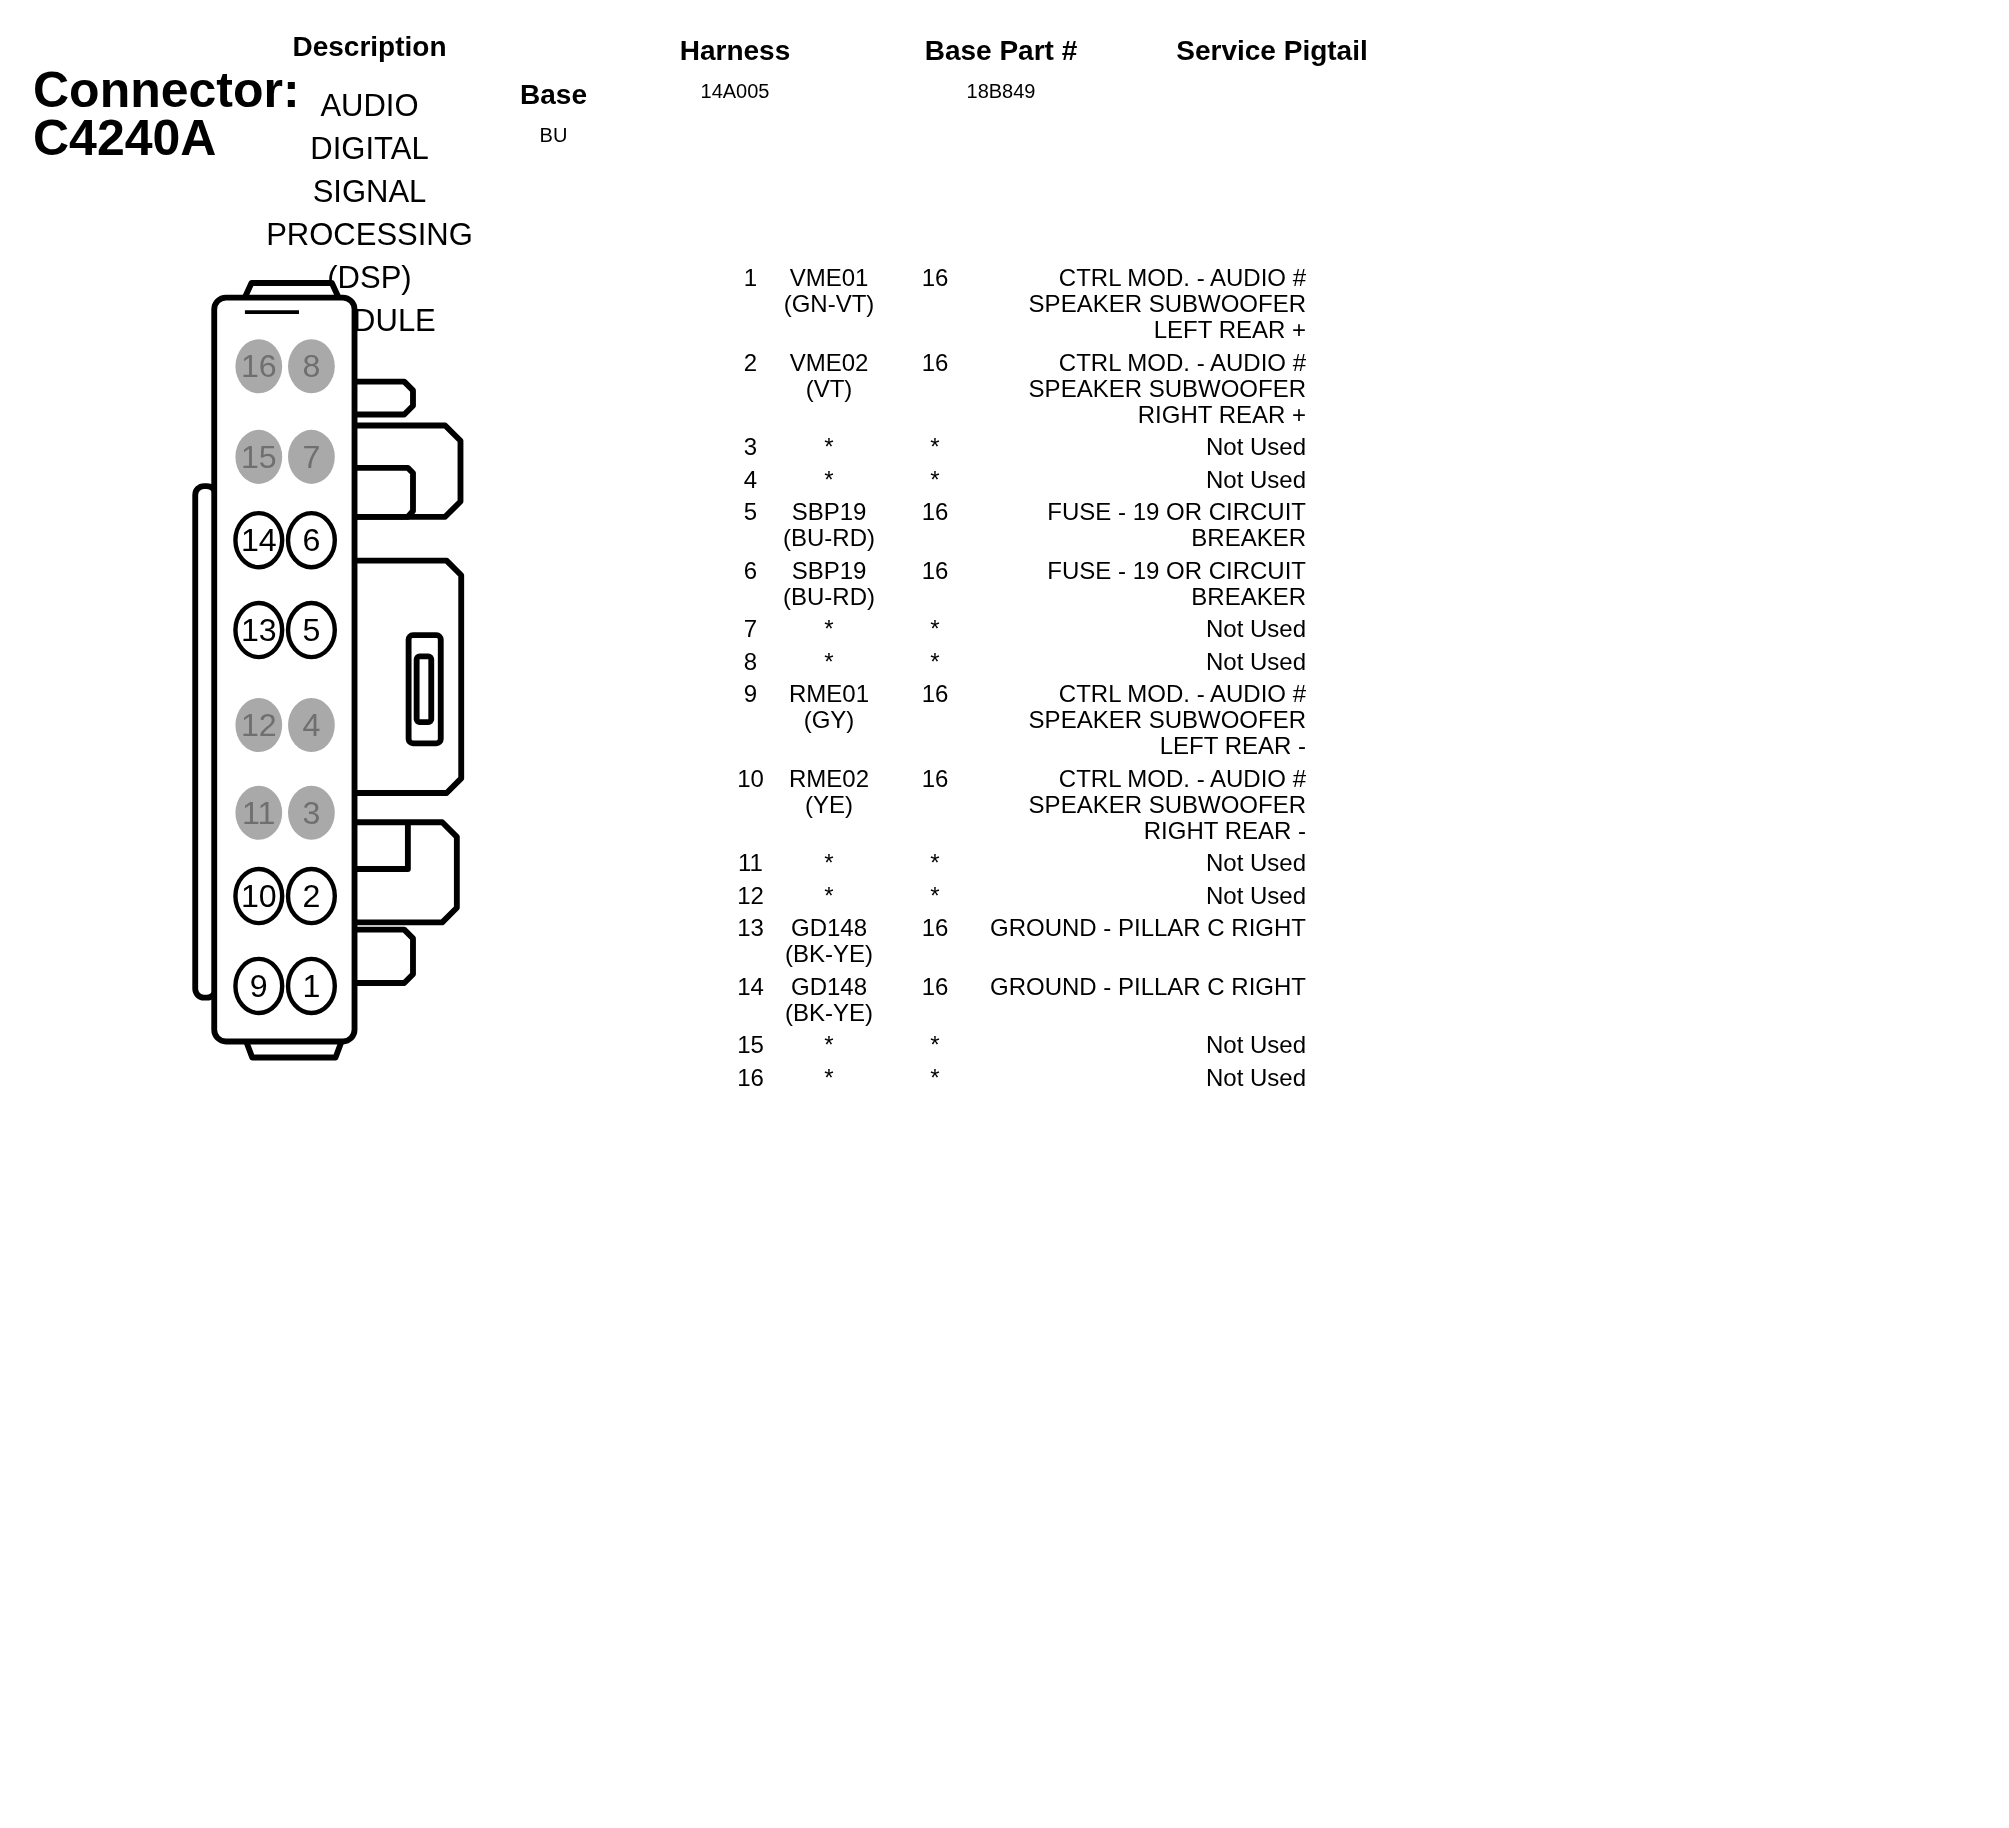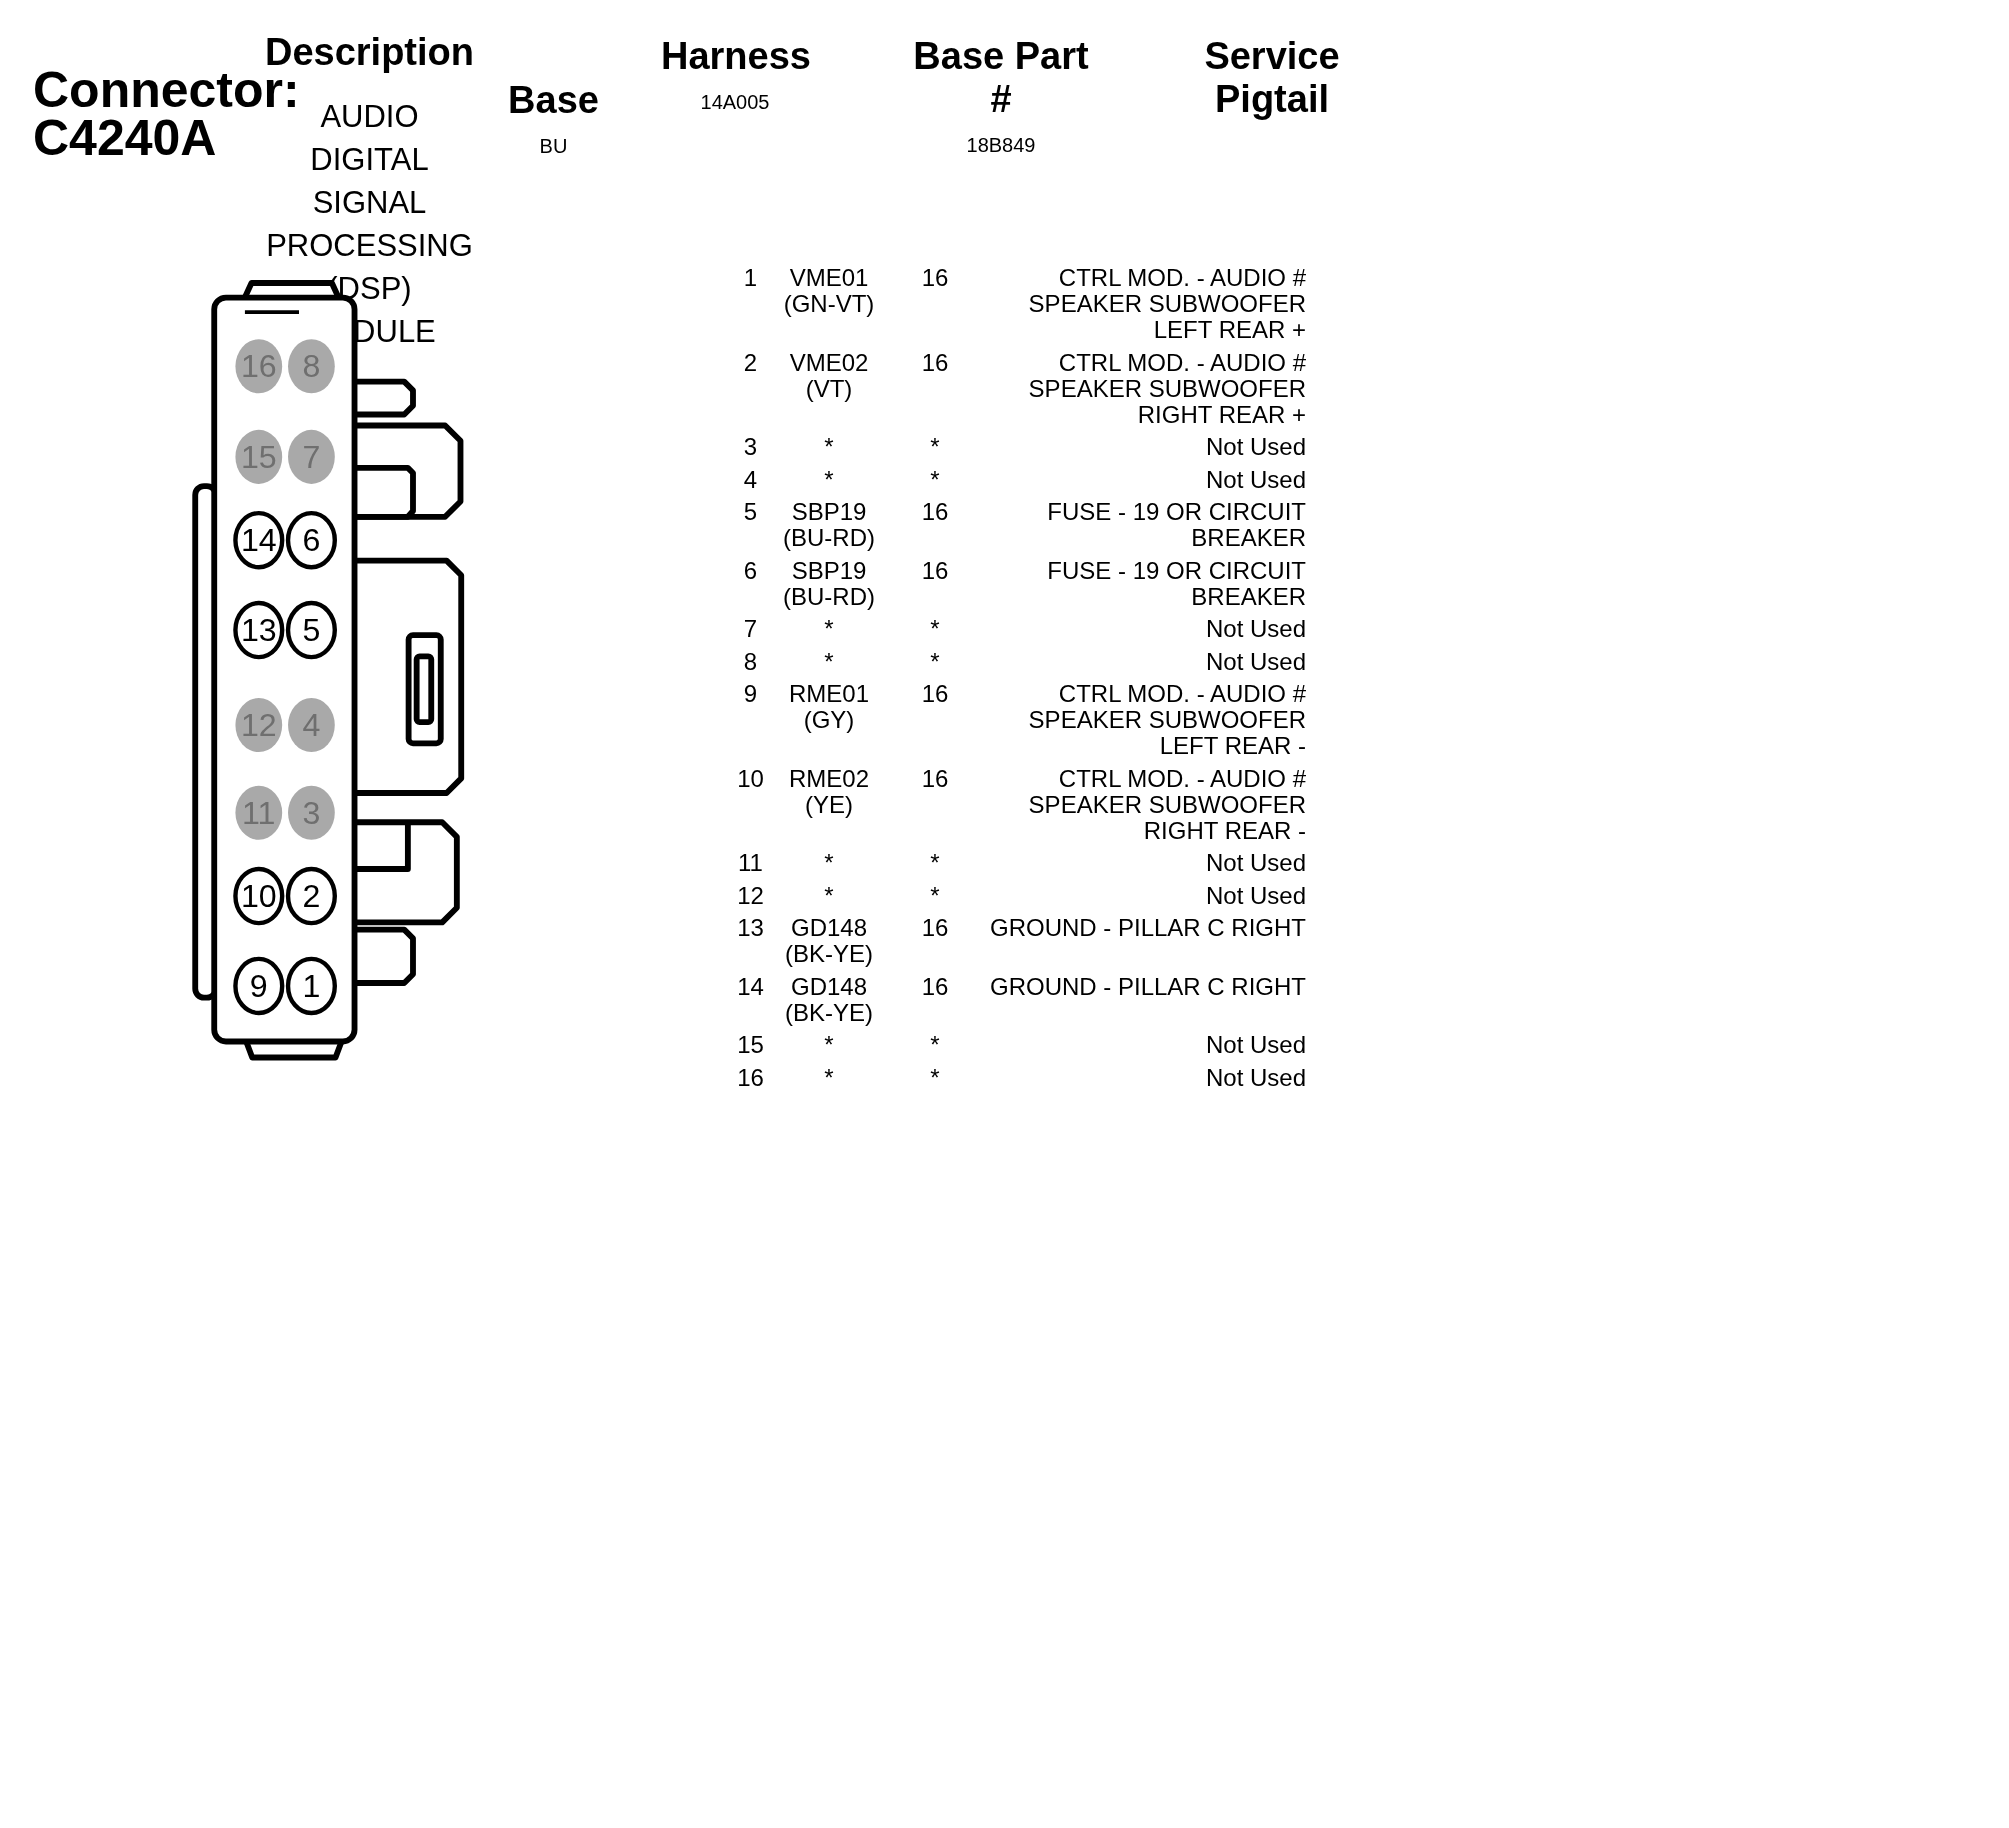--- a/index.html
+++ b/index.html
@@ -9,21 +9,21 @@
     position: relative;
     font-family: "Liberation Sans", sans-serif;
     color: #000;
     overflow: hidden;
   }
   .abs { position: absolute; }
   .center { text-align: center; }
 
   
   .connector-title div { font-size: 50px; font-weight: bold; line-height: 48px; }
-  .hdr-label { font-size: 38px; font-weight: bold; }
+  .hdr-label { font-size: 28px; font-weight: bold; }
   .hdr-value { font-size: 20px; margin-top: 13px; }
   .desc-value { font-size: 31px; line-height: 43px; margin-top: 21px; }
 
   
   .pin-table { position: absolute; left: 725px; top: 265px; width: 720px; }
   .thead { display: flex; font-size: 27px; font-weight: bold; margin-bottom: 13px; }
   .trow { display: flex; font-size: 24px; line-height: 26px; margin-bottom: 6.5px; }
   .tcell { flex: none; }
   .c-pin      { width: 51px;  text-align: center; }
   .c-circuit  { width: 106px; text-align: center; white-space: pre; }

